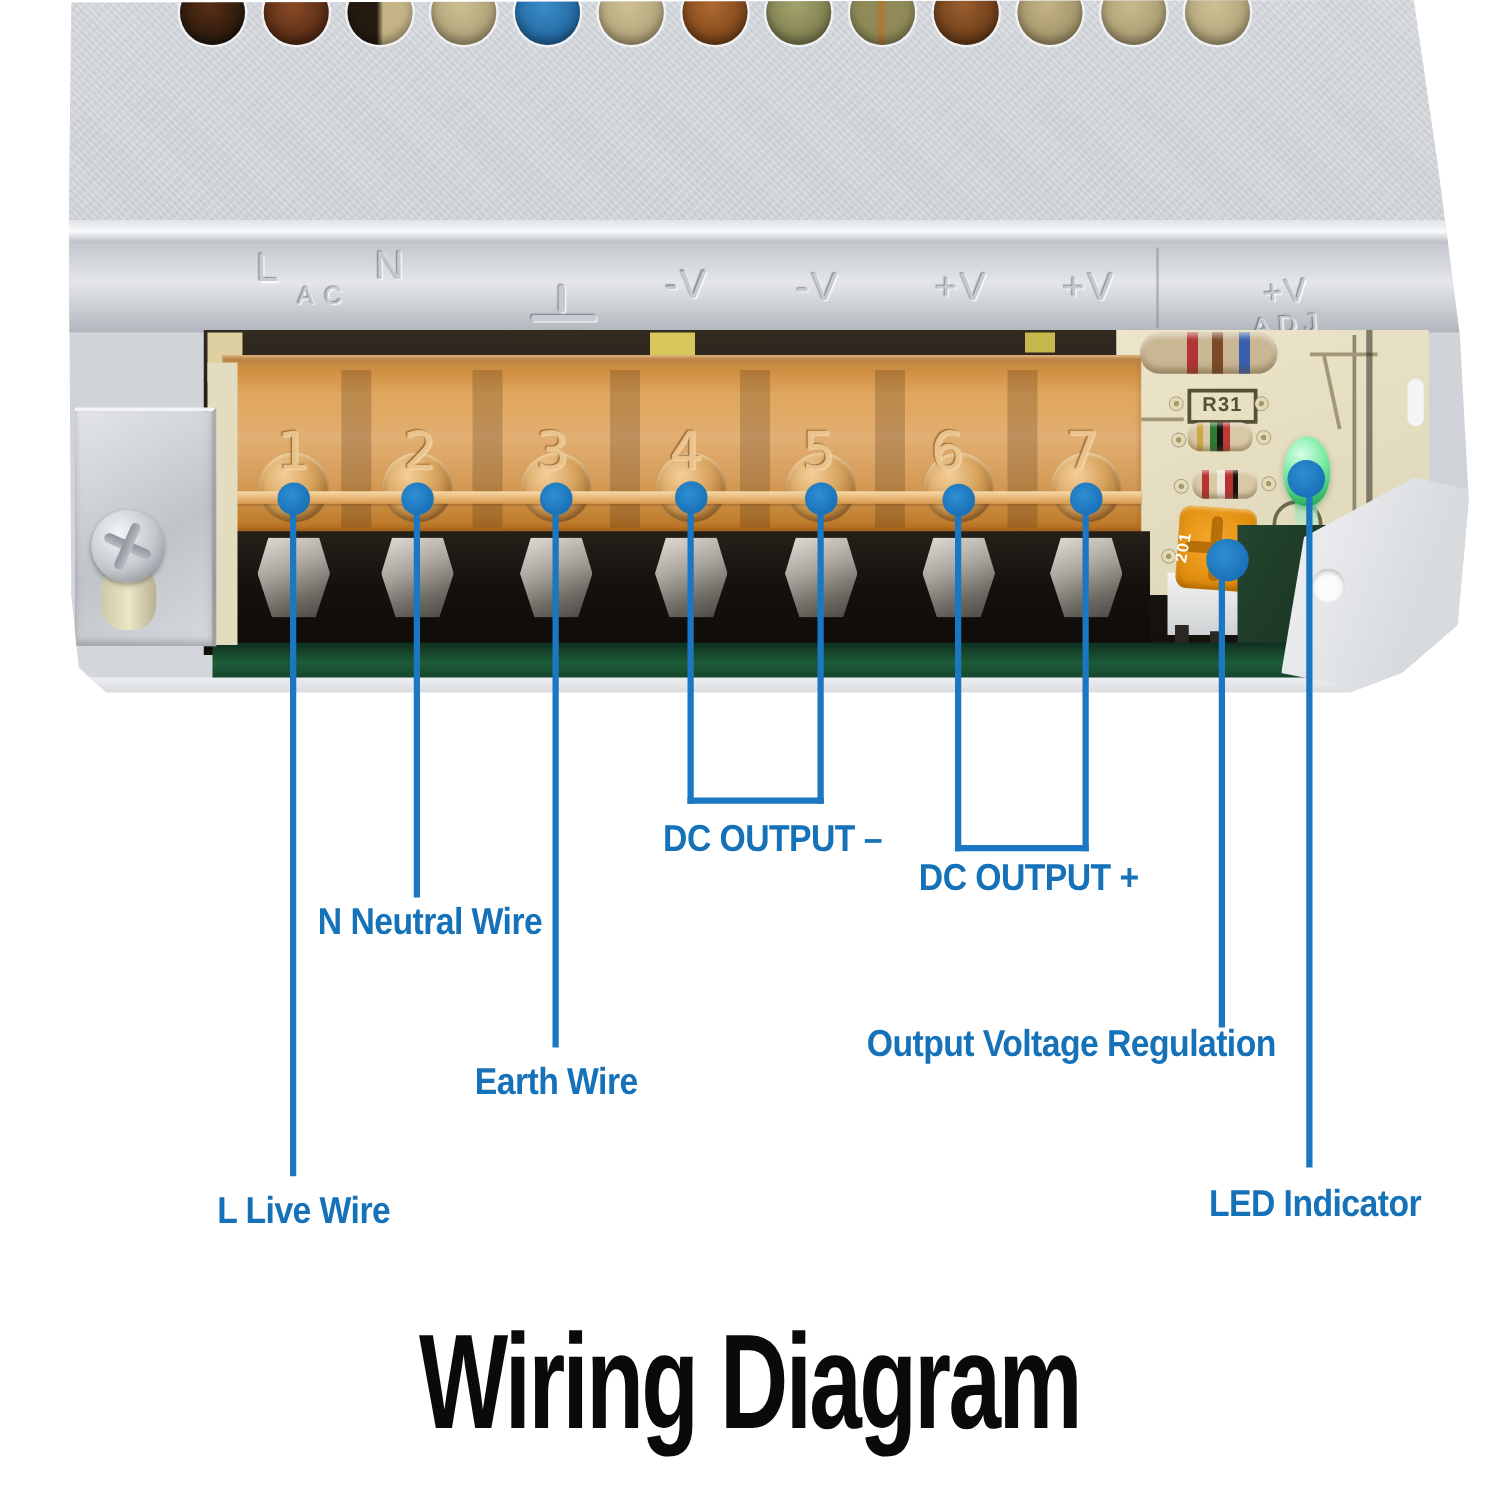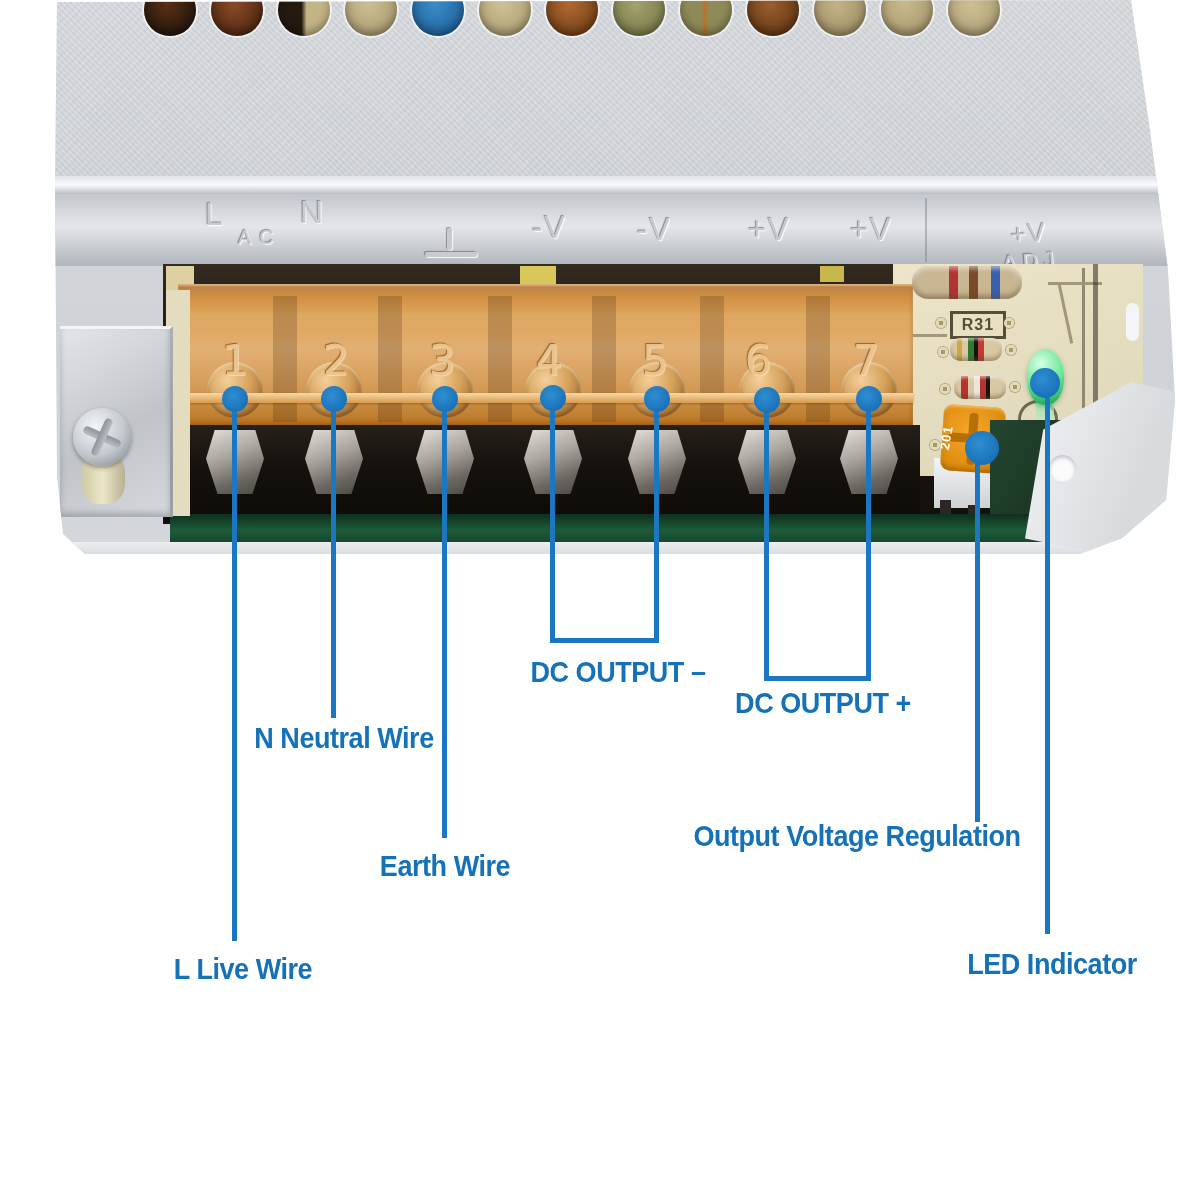--- a/index.html
+++ b/index.html
@@ -236,13 +236,16 @@
   <div class="dot" style="left:1030px;top:368px;width:30px;height:30px;"></div>
 
   <div class="clabel" style="left:398px;top:655px;">DC OUTPUT –</div>
   <div class="clabel" style="left:603px;top:686px;">DC OUTPUT +</div>
   <div class="clabel" style="left:124px;top:721px;">N Neutral Wire</div>
   <div class="clabel" style="left:225px;top:849px;">Earth Wire</div>
   <div class="clabel" style="left:637px;top:819px;">Output Voltage Regulation</div>
   <div class="clabel" style="left:23px;top:952px;">L Live Wire</div>
   <div class="clabel" style="left:832px;top:947px;">LED Indicator</div>
 
+  <div id="title">
+    <span>Wiring Diagram</span>
+  </div>
 </div>
 
 </body></html>

